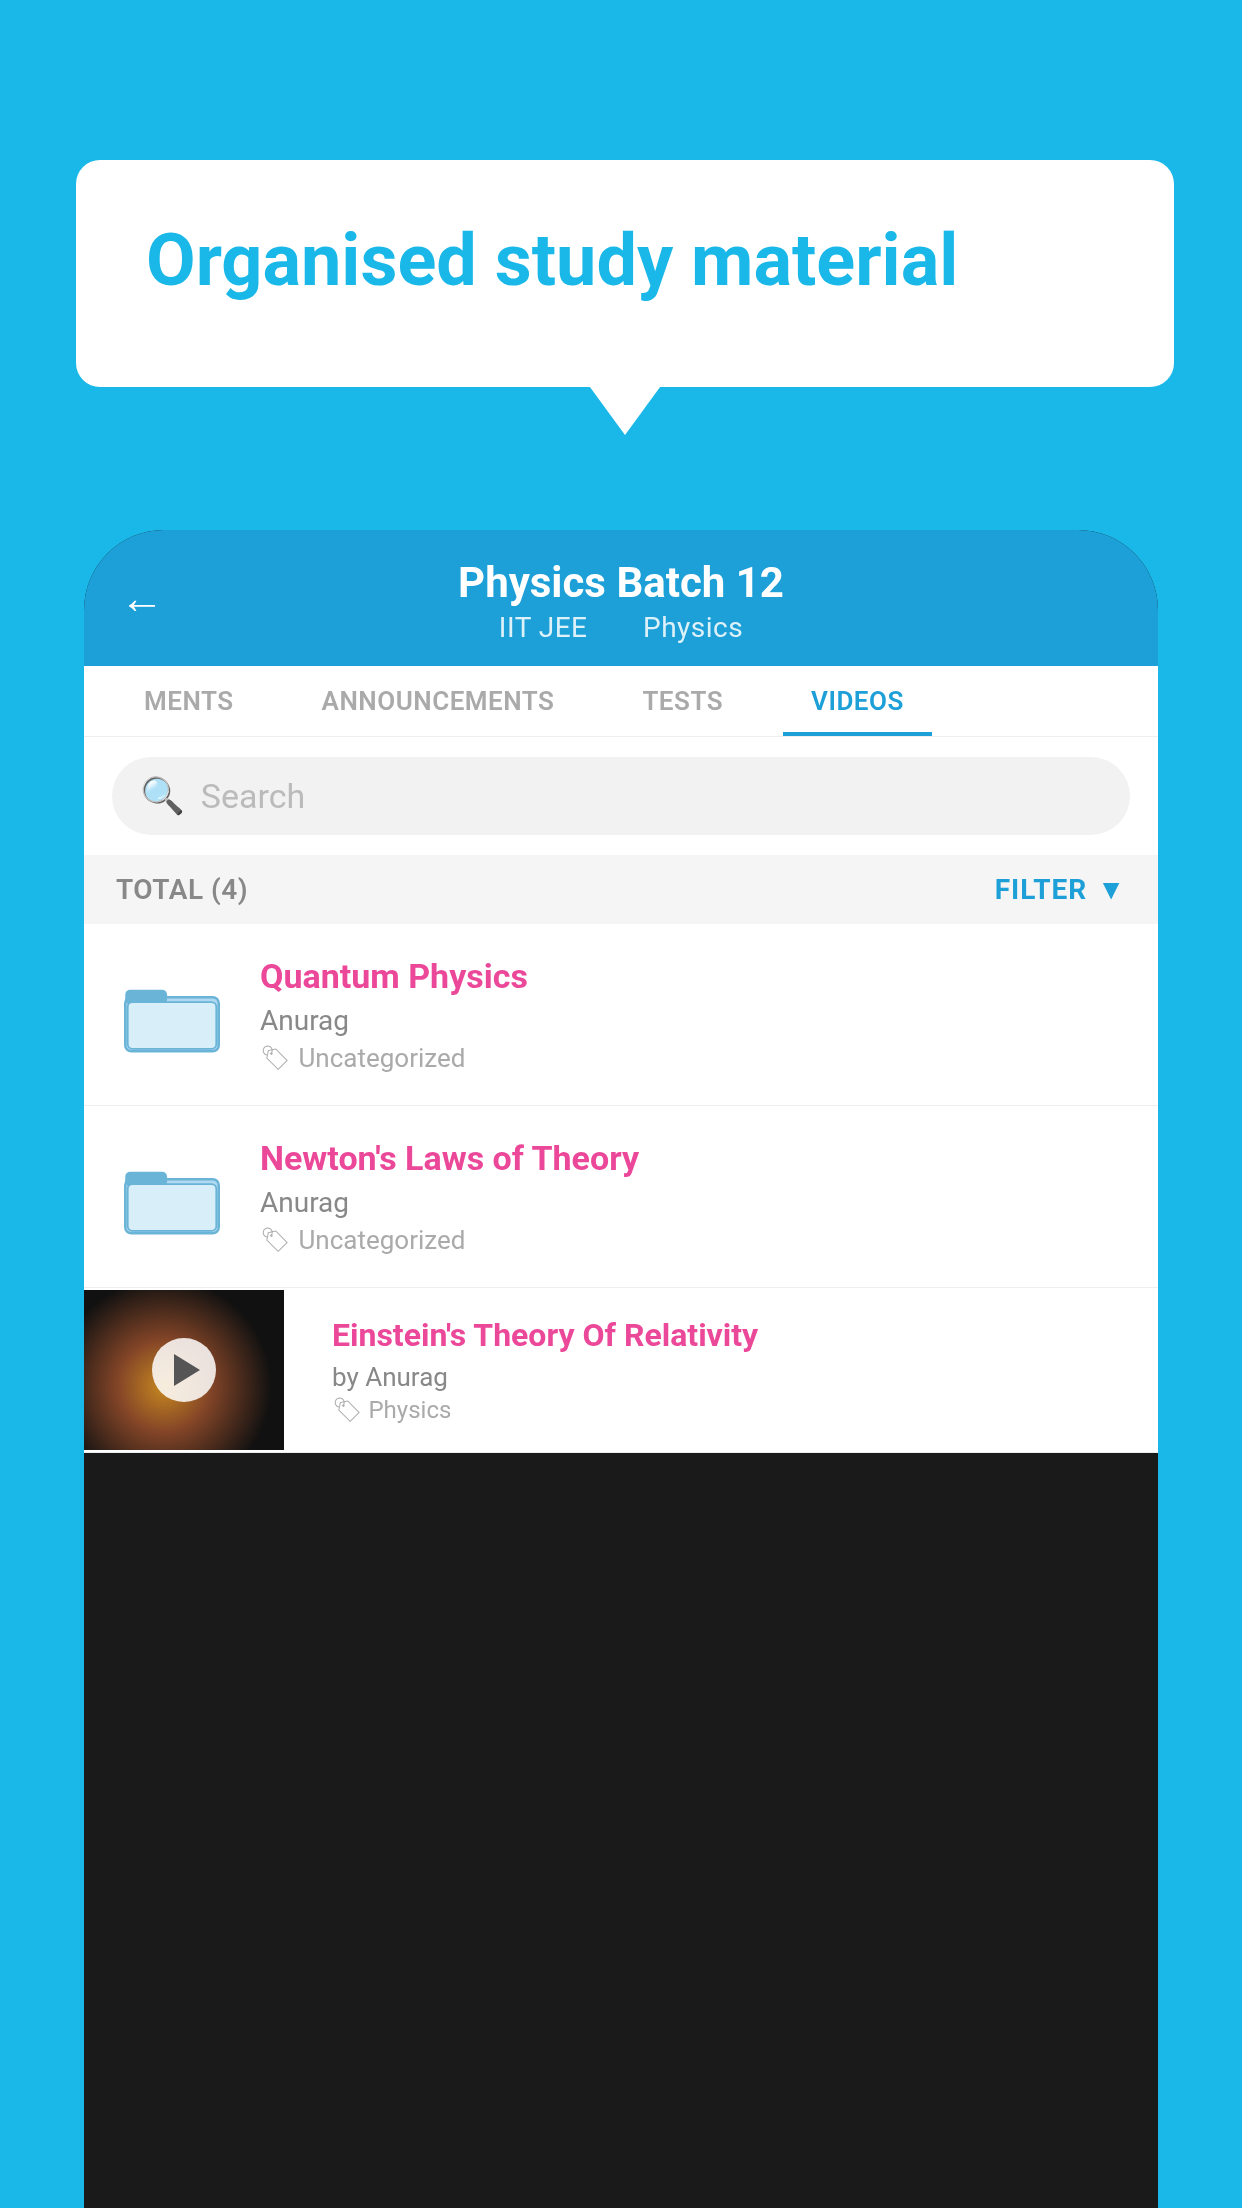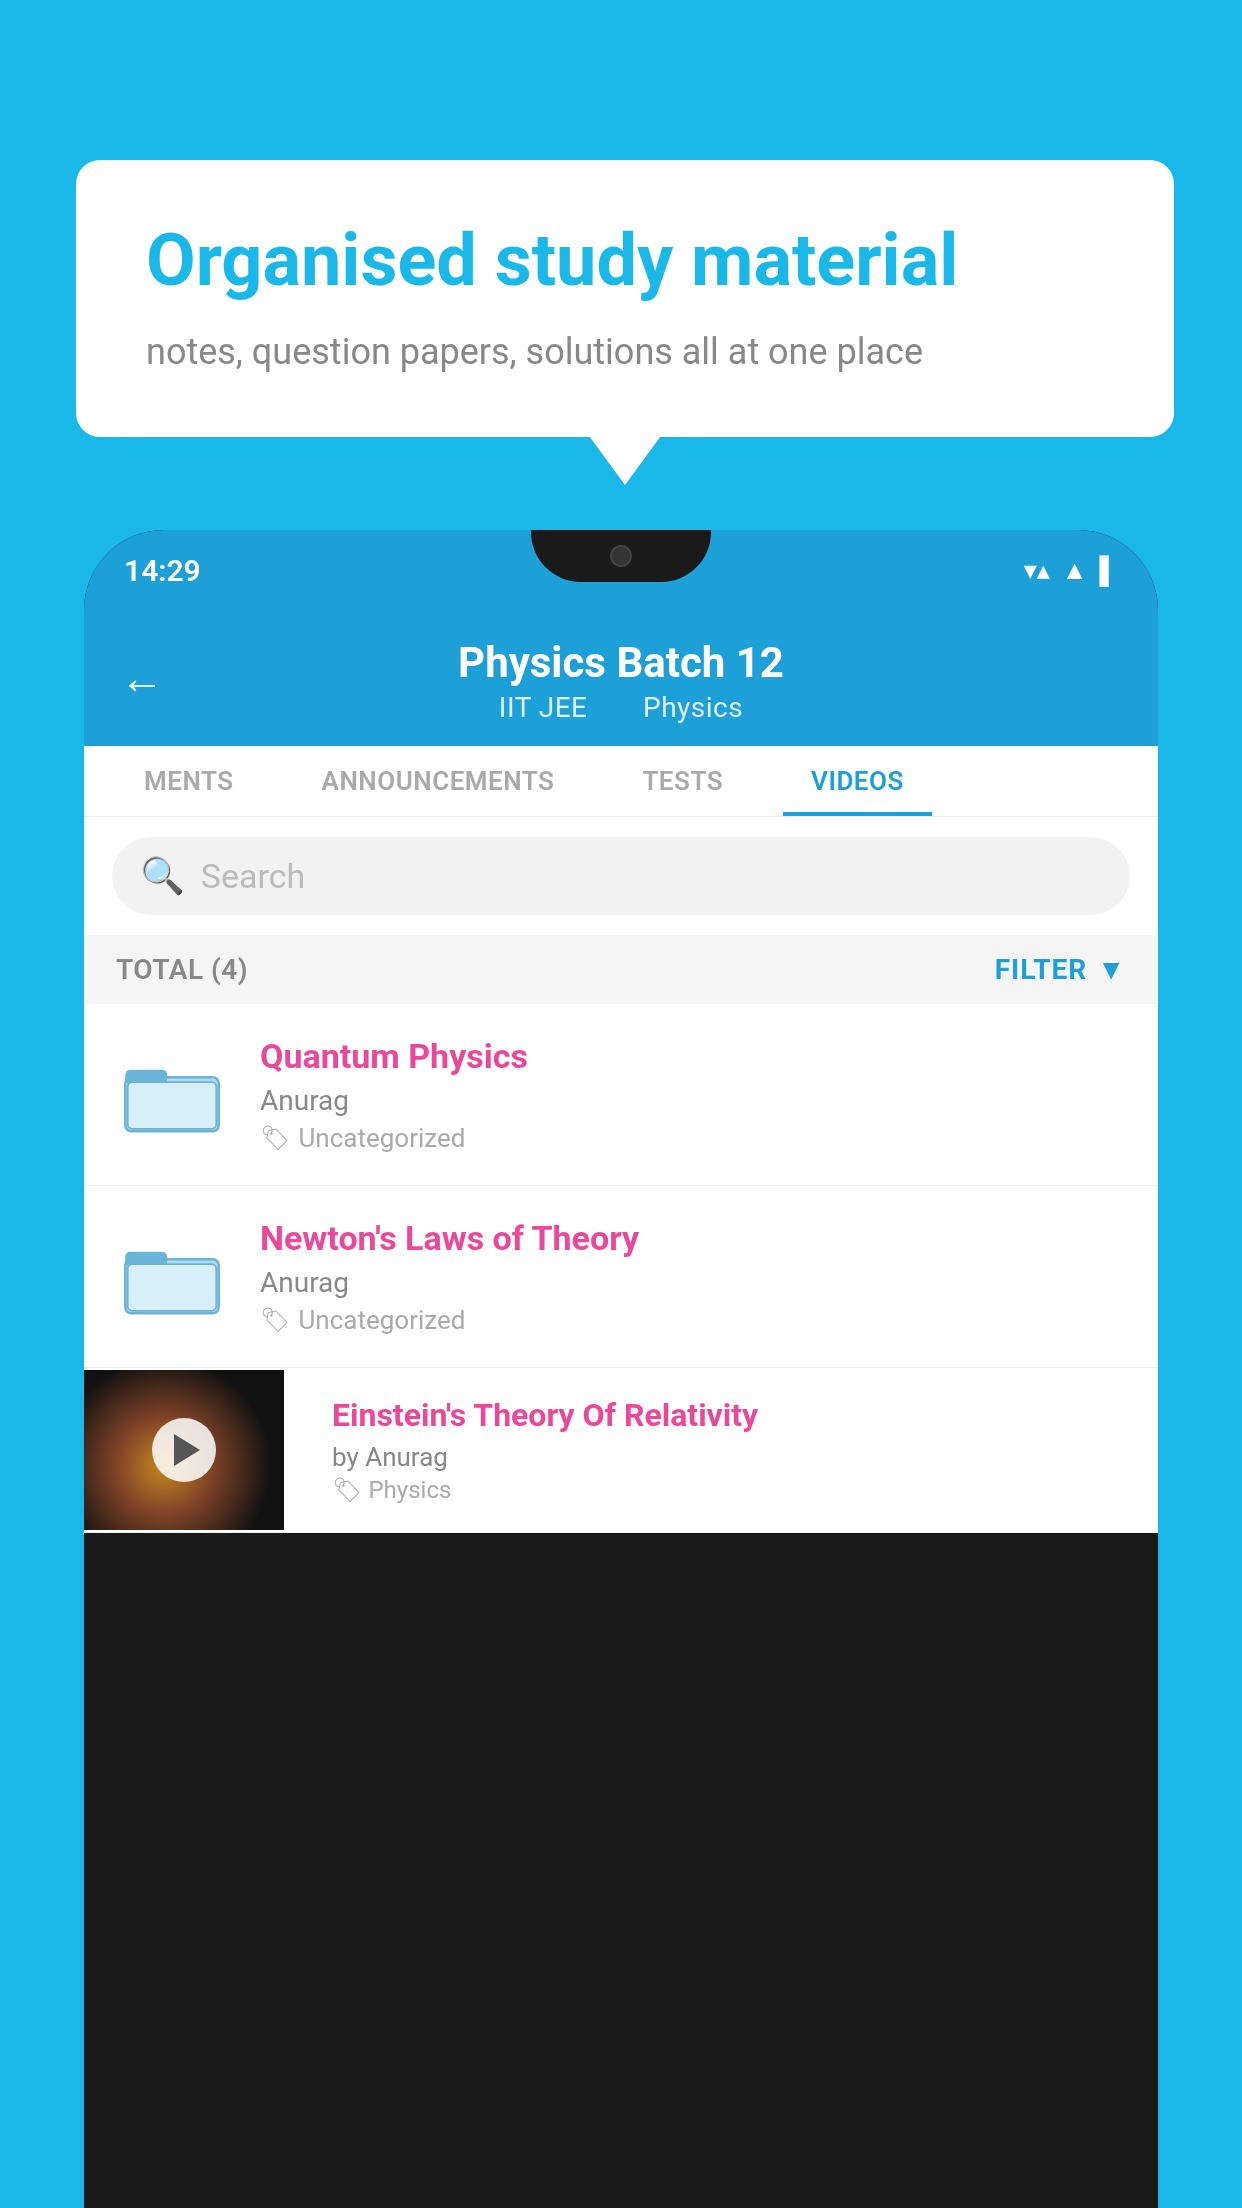--- a/index.html
+++ b/index.html
@@ -376,37 +376,25 @@
       align-items: center;
       gap: 6px;
     }
   </style>
 </head>
 <body>
 
 <div class="speech-bubble-container">
   <div class="speech-bubble">
     <h1>Organised study material</h1>
-    <p>notes, question papers, solutions all at one place</p>
   </div>
 </div>
 
 <div class="phone-frame">
 
-  <div class="phone-status-bar">
-    <span class="status-time">14:29</span>
-    <div class="notch">
-      <div class="camera-dot"></div>
-    </div>
-    <div class="status-icons">
-      <span>▾▴</span>
-      <span>▲</span>
-      <span>▌</span>
-    </div>
-  </div>
 
   <div class="app-header">
     <span class="back-arrow">←</span>
     <div class="app-title">Physics Batch 12</div>
     <div class="app-subtitle">
       <span>IIT JEE</span>
       <span>  </span>
       <span>Physics</span>
     </div>
   </div>

